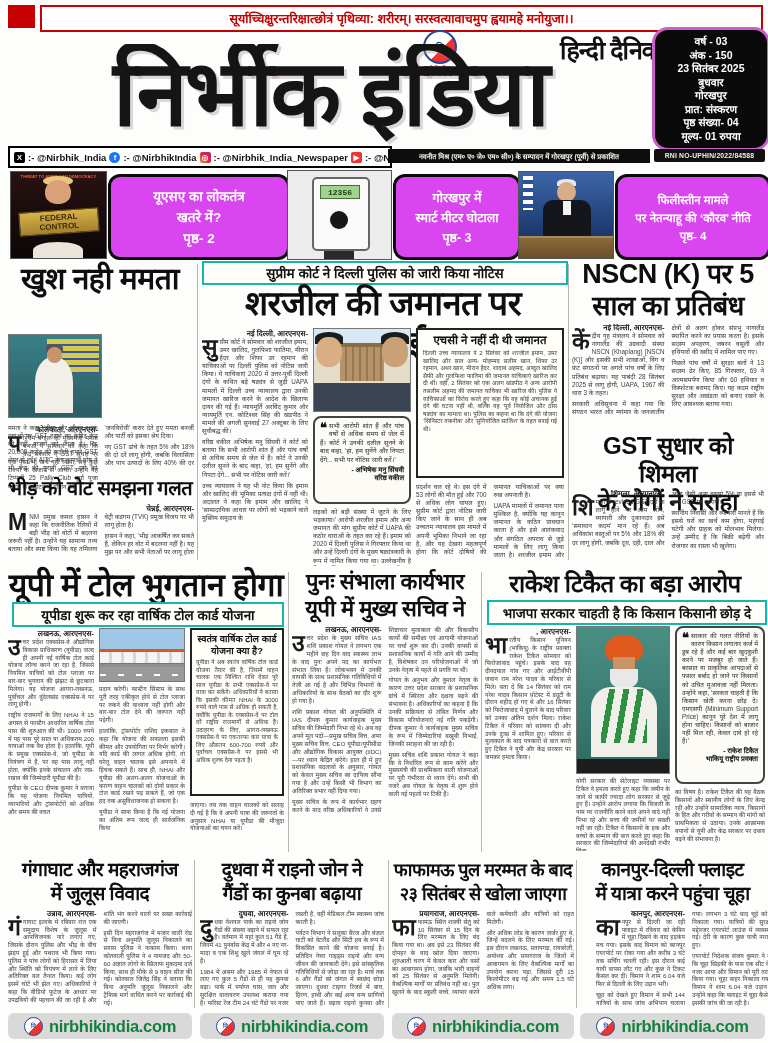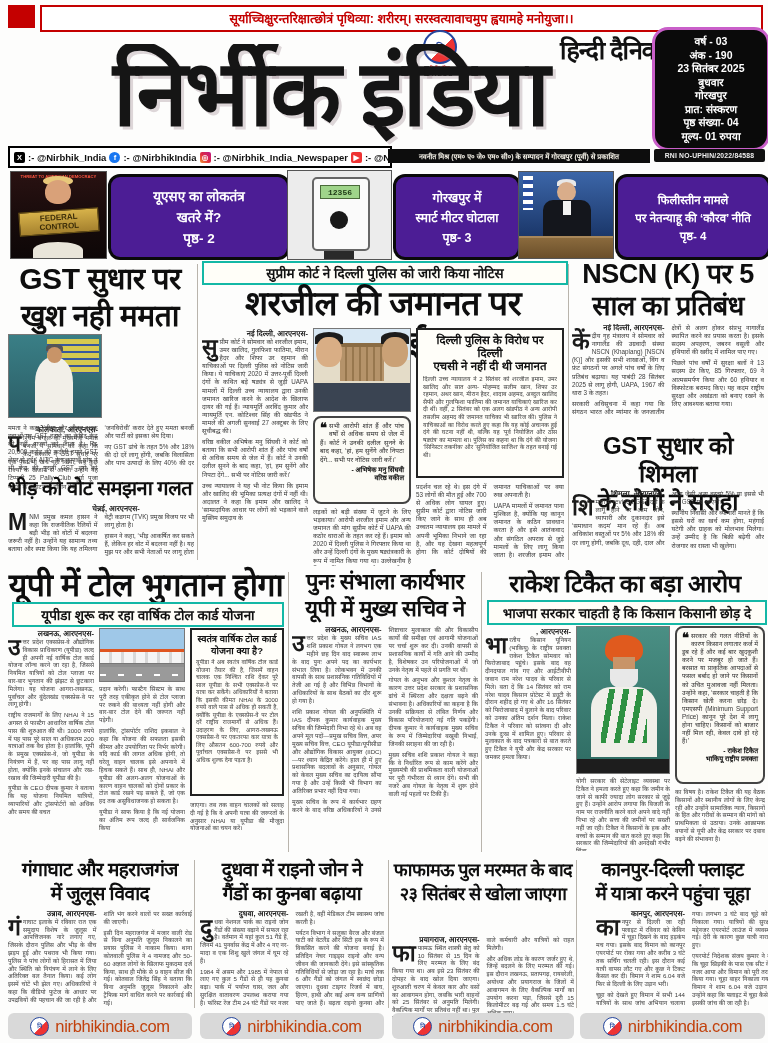--- a/index.html
+++ b/index.html
@@ -26,21 +26,21 @@
   
   .social-bar{left:8px;top:146px;width:372px;height:18px;border:2px solid #000;background:#fff;
     display:flex;align-items:center;padding:0 4px;gap:3px;font-size:9.5px;font-weight:bold;white-space:nowrap;}
   .s-icon{width:11px;height:11px;border-radius:2px;display:inline-flex;align-items:center;justify-content:center;
     color:#fff;font-size:7.5px;font-weight:bold;flex:0 0 auto;}
   .s-x{background:#000;}.s-fb{background:#1877f2;border-radius:50%;}.s-ig{background:linear-gradient(45deg,#f09433,#dc2743,#bc1888);}
   .s-yt{background:#e33;border-radius:2px;}
   .editor-box{left:388px;top:149px;width:262px;height:14px;background:#0d0d0d;color:#f5f2e8;font-size:7px;font-weight:bold;
     display:flex;align-items:center;justify-content:center;white-space:nowrap;}
   
-  .teaser-box{background:#4c1d95;border:3px solid #0a0a0a;border-radius:12px;color:#fff;font-weight:bold;text-align:center;
+  .teaser-box{background:#d946ef;border:3px solid #0a0a0a;border-radius:12px;color:#fff;font-weight:bold;text-align:center;
     display:flex;flex-direction:column;justify-content:center;gap:3px;}
   .tb1{left:108px;top:174px;width:176px;height:80px;font-size:13.5px;}
   .tb2{left:393px;top:174px;width:122px;height:80px;font-size:12.5px;}
   .tb3{left:615px;top:174px;width:150px;height:80px;font-size:11.5px;}
   .teaser-img{overflow:hidden;border:1px solid #555;}
   .img-trump{left:10px;top:171px;width:95px;height:86px;background:linear-gradient(180deg,#2a1212,#170b0b 55%,#0d0707);}
   .img-trump .cap{font-size:4.2px;color:#ff5540;text-align:center;font-weight:bold;margin-top:2px;}
   .img-trump .head{position:absolute;left:34px;top:8px;width:26px;height:24px;border-radius:50% 50% 45% 45%;background:#d9a179;}
   .img-trump .hair{position:absolute;left:32px;top:4px;width:30px;height:10px;border-radius:50%;background:#e8c87a;}
   .img-trump .gold{position:absolute;left:8px;top:38px;width:78px;height:22px;background:linear-gradient(180deg,#d7b24a,#a5812e);
@@ -99,21 +99,21 @@
   .img-tikait{background:linear-gradient(180deg,#4a8f84,#2e6b62);}
   .img-tikait .turban{position:absolute;left:28px;top:8px;width:38px;height:28px;border-radius:50% 50% 40% 40%;background:#e05a1e;}
   .img-tikait .face{position:absolute;left:36px;top:30px;width:22px;height:18px;background:#c89468;}
   .img-tikait .beard{position:absolute;left:33px;top:42px;width:28px;height:20px;border-radius:0 0 50% 50%;background:#e8e8e8;}
   .img-tikait .kurta{position:absolute;left:14px;top:60px;width:66px;height:70px;border-radius:30% 30% 0 0;background:#f0efe9;}
   .img-tikait .scarf{position:absolute;left:24px;top:62px;width:46px;height:54px;
     background:repeating-linear-gradient(100deg,transparent 0 8px,#2e9142 8px 14px);}
   .img-tikait .desk{position:absolute;left:0;bottom:0;width:100%;height:14px;background:#1d1d1d;}
   
   .foot-box{top:1013px;height:26px;background:#d9d9d9;border-radius:6px;display:flex;align-items:center;justify-content:center;gap:6px;}
-  .foot-box .site{font-size:16.5px;font-weight:normal;color:#c2410c;letter-spacing:-.3px;}
+  .foot-box .site{font-size:16.5px;font-weight:bold;color:#15803d;letter-spacing:-.3px;}
   .flogo{width:17px;height:17px;border-radius:50%;border:1.5px solid #26479e;background:linear-gradient(135deg,#fff 55%,#e33 56%);
     display:flex;align-items:center;justify-content:center;font-size:6px;font-weight:bold;color:#26479e;flex:0 0 auto;}
 </style>
 </head>
 <body>
 
 <div class="abs red-block"></div>
 <div class="abs top-banner">
     <span>सूर्याच्चिक्षुरन्तरिक्षात्छोत्रं पृथिव्या: शरीरम्। सरस्वत्यावाचमुप ह्वयामहे मनोयुजा।।</span>
   </div>
@@ -122,21 +122,21 @@
   <div class="circle">
       <span>नि</span>
     </div>
   <div class="pl-sub">निर्भीक इंडिया</div>
   <div class="pl-press">PRESS</div>
 </div>
 <div class="abs tagline">हिन्दी दैनिक</div>
 <div class="abs main-title">निर्भीक इंडिया</div>
 <div class="abs info-box">
   <div>वर्ष - 03</div>
-  <div>अंक - 190</div>
+  <div>अंक - 150</div>
   <div>23 सितंबर 2025</div>
   <div>बुधवार</div>
   <div>गोरखपुर</div>
   <div>प्रात: संस्करण</div>
   <div>पृष्ठ संख्या- 04</div>
   <div>मूल्य- 01 रुपया</div>
 </div>
 <div class="abs rni-box">RNI NO-UPHIN/2022/84588</div>
 
 <div class="abs social-bar">
@@ -190,21 +190,20 @@
 
 <div class="abs vrule" style="left:197px;top:264px;height:296px;"></div>
 <div class="abs vrule" style="left:568px;top:264px;height:296px;"></div>
 <div class="abs vrule" style="left:288px;top:572px;height:280px;"></div>
 <div class="abs vrule" style="left:481px;top:572px;height:280px;"></div>
 <div class="abs vrule" style="left:194px;top:860px;height:148px;"></div>
 <div class="abs vrule" style="left:388px;top:860px;height:148px;"></div>
 <div class="abs vrule" style="left:576px;top:860px;height:148px;"></div>
 
 <div class="abs headline" style="left:6px;top:260px;width:188px;font-size:30px;line-height:37px;">
-  <div>GST सुधार पर</div>
   <div>खुश नही ममता</div>
 </div>
 <div class="abs" style="left:8px;top:340px;width:186px;height:84px;">
   <div class="ph img-mamata abs" style="right:0;top:-6px;width:92px;height:82px;">
     <div class="sign"></div>
     <div class="fig"></div>
     <div class="mhair"></div>
     <div class="mhead"></div>
   </div>
   <div style="width:90px;">
@@ -212,21 +211,21 @@
     <div class="bt" style="height:74px;"><span class="dropcap">प</span><span>श्चिम बंगाल की मुख्यमंत्री ममता बनर्जी ने सोमवार को कहा कि केंद्र सरकार ने GST सुधार पर एक पैसा भी खर्च नहीं किया, सब कुछ राज्यों के खजाने से आया। उन्होंने यह टिप्पणी 25 Pally Club दुर्गा पूजा पंडाल के उद्घाटन के दौरान की।</span></div>
   </div>
 </div>
 <div class="abs bt cols2" style="left:8px;top:424px;width:186px;height:50px;">
   <p>ममता ने कहा, ‘बीमा और जीवन रक्षक दवाओं पर GST हटाने का क्रेडिट केंद्र को नहीं, राज्यों को जाता है। Rs 20,000 करोड़ की कटौती हमारे GST शेयर से हुई।’ AITC नेता कुणाल घोष ने भी केंद्र की पुरानी GST दरों को ‘जनविरोधी’ करार देते हुए ममता बनर्जी और पार्टी को इसका श्रेय दिया।</p>
   <p>नए GST ढांचे के तहत 5% और 18% की दो दरें लागू होंगी, जबकि विलासिता और पाप उत्पादों के लिए 40% की दर बनी रहेगी। साबुन और मदर डेयरी के दूध, बटर, घी और पनीर सहित FMCG उत्पादों की कीमतें घटा दीं।</p>
 </div>
 
 <div class="abs headline" style="left:6px;top:477px;width:188px;font-size:20px;line-height:23px;">भीड़ को वोट समझना गलत</div>
 <div class="abs" style="left:8px;top:503px;width:186px;height:58px;">
-  <div class="byline" style="text-align:center;padding-left:30px;">चेन्नई, आरएनएस-</div>
+  <div class="byline" style="text-align:right;padding-left:30px;">चेन्नई, आरएनएस-</div>
   <div class="bt cols2" style="height:48px;">
     <p><span class="dropcap">M</span><span>NM प्रमुख कमल हासन ने कहा कि राजनीतिक रैलियों में बड़ी भीड़ को वोटों में बदलना जरूरी नहीं है। उन्होंने यह सामान्य तथ्य बताया और स्पष्ट किया कि यह तमिलगा वेट्री कडगम (TVK) प्रमुख विजय पर भी लागू होता है।</span></p>
     <p>हासन ने कहा, ‘भीड़ आकर्षित कर सकते हैं, लेकिन हर वोट में बदलना नहीं है। यह मुझ पर और सभी नेताओं पर लागू होता है।’ उन्होंने सभी नेताओं से उनकी राह पर चलते हुए लोगों के लिए कार्य करने की अपील की।</p>
   </div>
 </div>
 
 <div class="abs subhead-box" style="left:202px;top:261px;width:362px;height:20px;font-size:13.5px;">सुप्रीम कोर्ट ने दिल्ली पुलिस को जारी किया नोटिस</div>
 <div class="abs headline" style="left:200px;top:283px;width:366px;font-size:34px;line-height:40px;">शरजील की जमानत पर सुनवाई</div>
 <div class="abs" style="left:202px;top:328px;width:106px;height:234px;">
   <div class="byline">नई दिल्ली, आरएनएस-</div>
@@ -248,21 +247,20 @@
   <div class="quote-box" style="margin-top:4px;height:76px;">
     <span class="qicon">❝</span><span>सभी आरोपी शांत हैं और पांच वर्षों से अधिक समय से जेल में हैं। कोर्ट ने उनकी दलील सुनने के बाद कहा, ‘हां, हम सुनेंगे और निपटा देंगे... सभी पर नोटिस जारी करें।’</span>
     <div class="attr">- अभिषेक मनु सिंघवी</div>
     <div class="attr" style="margin-top:0;">वरिष्ठ वकील</div>
   </div>
   <div class="bt" style="margin-top:4px;height:58px;">लड़कों को बड़ी संख्या में जुटने के लिए भड़काया।’ आरोपी शरजील इमाम और अन्य जमानत की मांग सुप्रीम कोर्ट में UAPA की कठोर धाराओं के तहत कर रहे हैं। इमाम को 2020 में दिल्ली पुलिस ने गिरफ्तार किया था और उन्हें दिल्ली दंगों के मुख्य षड्यंत्रकारी के रूप में नामित किया गया था। उल्लेखनीय है कि यह हिंसा उस समय हुई जब नागरिकता संशोधन कानून (CAA) और राष्ट्रीय नागरिक रजिस्टर (NRC) के विरोध में</div>
 </div>
 <div class="abs" style="left:416px;top:328px;width:148px;height:234px;">
   <div class="side-box" style="height:138px;">
     <div class="sb-title" style="font-size:11.5px;">
-      <div>दिल्ली पुलिस के विरोध पर दिल्ली</div>
       <div>एचसी ने नहीं दी थी जमानत</div>
     </div>
     <div class="bt" style="font-size:6px;line-height:7.6px;height:106px;">दिल्ली उच्च न्यायालय ने 2 सितंबर को शरजील इमाम, उमर खालिद और सात अन्य- मोहम्मद सलीम खान, शिफा उर रहमान, अथर खान, मीरान हैदर, शादाब अहमद, अब्दुल खालिद सैफी और गुलफिशा फातिमा की जमानत याचिकाएं खारिज कर दी थीं। वहीं, 2 सितंबर को एक अलग खंडपीठ ने अन्य आरोपी तसलीम अहमद की जमानत याचिका भी खारिज की। पुलिस ने याचिकाओं का विरोध करते हुए कहा कि यह कोई अचानक हुई दंगे की घटना नहीं थी, बल्कि यह ‘पूर्व नियोजित और ठोस षड्यंत्र’ का मामला था। पुलिस का कहना था कि दंगे की योजना ‘सिनिस्टर तकनीक’ और ‘सुनियोजित साजिश’ के तहत बनाई गई थी।</div>
   </div>
   <div class="bt cols2" style="margin-top:5px;height:76px;">
     <p>प्रदर्शन चल रहे थे। इस दंगे में 53 लोगों की मौत हुई और 700 से अधिक लोग घायल हुए। सुप्रीम कोर्ट द्वारा नोटिस जारी किए जाने के साथ ही अब उच्चतम न्यायालय इस मामले में अपनी भूमिका निभाने जा रहा है, और यह देखना महत्वपूर्ण होगा कि कोर्ट दोषियों की जमानत याचिकाओं पर क्या रुख अपनाती है।</p>
     <p>UAPA मामलों में जमानत पाना मुश्किल है, क्योंकि यह कानून जमानत के कठिन प्रावधान करता है और इसे आतंकवाद और संगठित अपराध से जुड़े मामलों के लिए लागू किया जाता है। शरजील इमाम और अन्य की याचिकाओं पर सुनवाई में दिल्ली उच्च न्यायालय के तथ्य और पुलिस की दलीलों को Supreme Court में चुनौती दी जाएगी। इस मामले की अगली सुनवाई 27 अक्टूबर को होगी, जब सुप्रीम कोर्ट दिल्ली पुलिस से जवाब मांगेगा और याचिकाकर्ताओं के पक्ष को सुनेगा। इस सुनवाई पर देश की नजर होगी क्योंकि यह 2020 के दिल्ली दंगों के बड़े षड्यंत्र मामले से जुड़ा है।</p>
   </div>
 </div>
 
@@ -381,21 +379,21 @@
     <p><span class="byline" style="display:block;">दुधवा, आरएनएस-</span><span class="dropcap">दु</span><span>धवा नेशनल पार्क का राइनो जोन गैंडों की संख्या बढ़ाने में सफल रहा है। वर्तमान में यहां कुल 51 गैंडे हैं, जिनमें 41 पुनर्वास केंद्र में और 4 नए नर-मादा व एक शिशु खुले जंगल में घूम रहे हैं।</span></p>
     <p>1984 में असम और 1985 में नेपाल से लाए गए कुल 5 गैंडों से ही यह कुनबा बढ़ा। पार्क में पर्याप्त घास, जल और सुरक्षित वातावरण उपलब्ध कराया गया है। फॉरेस्ट रेंज टीम 24 घंटे गैंडों पर नजर रखती है, वहीं मेडिकल टीम स्वास्थ्य जांच करती है।</p>
     <p>पर्यटन विभाग ने सलूका बैरज और बंजल घाटी को वेटलैंड और सिटी हब के रूप में विकसित करने की योजना बनाई है। प्रतिदिन नेचर गाइड्स राइनो और वन्य जीवन की जानकारी देंगे। इसे सांस्कृतिक गतिविधियों से जोड़ा जा रहा है। मार्च तक 6 और गैंडों को जंगल में स्वछंद छोड़ा जाएगा। दुधवा टाइगर रिजर्व में बाघ, हिरण, हाथी और कई अन्य वन्य प्राणियों पाए जाते हैं। बढ़ता राइनो कुनबा और बेहतर सुविधाएं राज्य के पर्यटन को वैश्विक पहचान दिलाने में मदद करेंगी।</p>
   </div>
 </div>
 
 <div class="abs headline" style="left:392px;top:858px;width:182px;font-size:18px;line-height:24px;">
   <div>फाफामऊ पुल मरम्मत के बाद</div>
   <div>२३ सितंबर से खोला जाएगा</div>
 </div>
-<div class="abs" style="left:392px;top:936px;width:182px;height:98px;">
+<div class="abs" style="left:392px;top:910px;width:182px;height:98px;">
   <div class="bt cols2" style="height:98px;font-size:6.1px;line-height:7.8px;">
     <p><span class="byline" style="display:block;">प्रयागराज, आरएनएस-</span><span class="dropcap">फा</span><span>फामऊ स्थित शास्त्री सेतु को 10 सितंबर से 15 दिन के लिए मरम्मत के लिए बंद किया गया था। अब इसे 23 सितंबर की दोपहर के बाद खोल दिया जाएगा। शुरुआती चरण में केवल कार और बसों का आवागमन होगा, जबकि भारी वाहनों को 25 सितंबर से अनुमति मिलेगी। वैकल्पिक मार्गों पर प्रतिबंध नहीं था। पुल खुलने के बाद स्कूली बच्चे, व्यापार करने वाले कर्मचारी और यात्रियों को राहत मिलेगी।</span></p>
     <p>और अधिक लोड के कारण जर्जर हुए थे, जिन्हें बदलने के लिए मरम्मत की गई। इस दौरान लखनऊ, प्रतापगढ़, रायबरेली, अयोध्या और प्रयागराज के जिलों में आवागमन के लिए वैकल्पिक मार्गों का उपयोग करना पड़ा, जिससे दूरी 15 किलोमीटर बढ़ गई और समय 1.5 घंटे अधिक लगा।</p>
 
   </div>
 </div>
 
 <div class="abs headline" style="left:580px;top:858px;width:185px;font-size:19px;line-height:24px;">
   <div>कानपुर-दिल्ली फ्लाइट</div>
   <div>में यात्रा करने पहुंचा चूहा</div>

